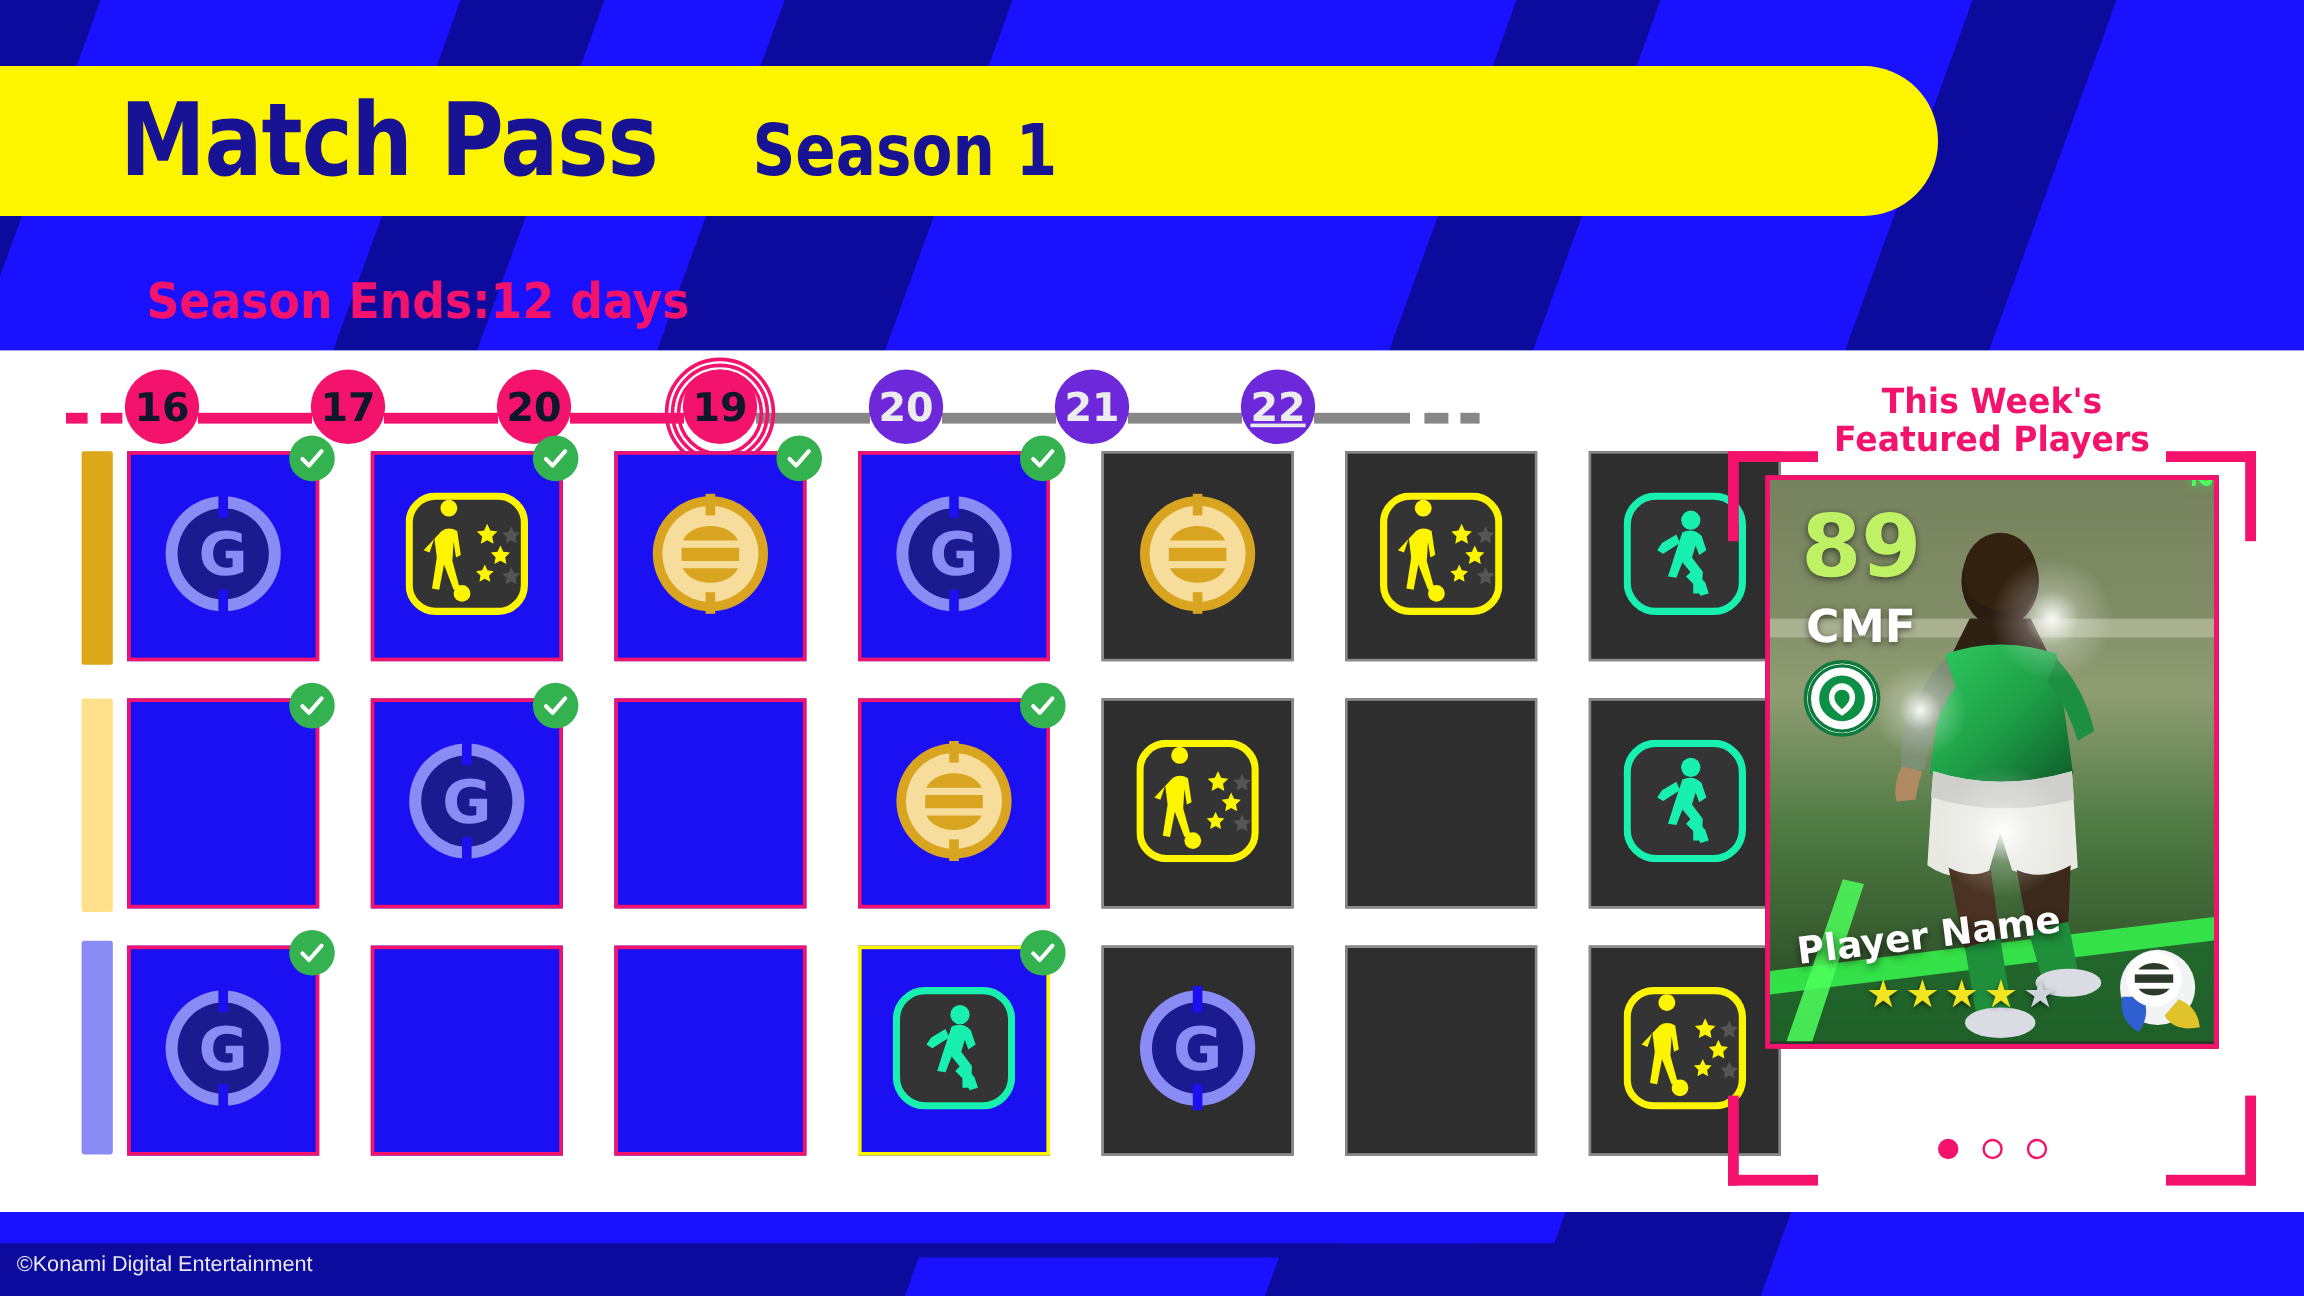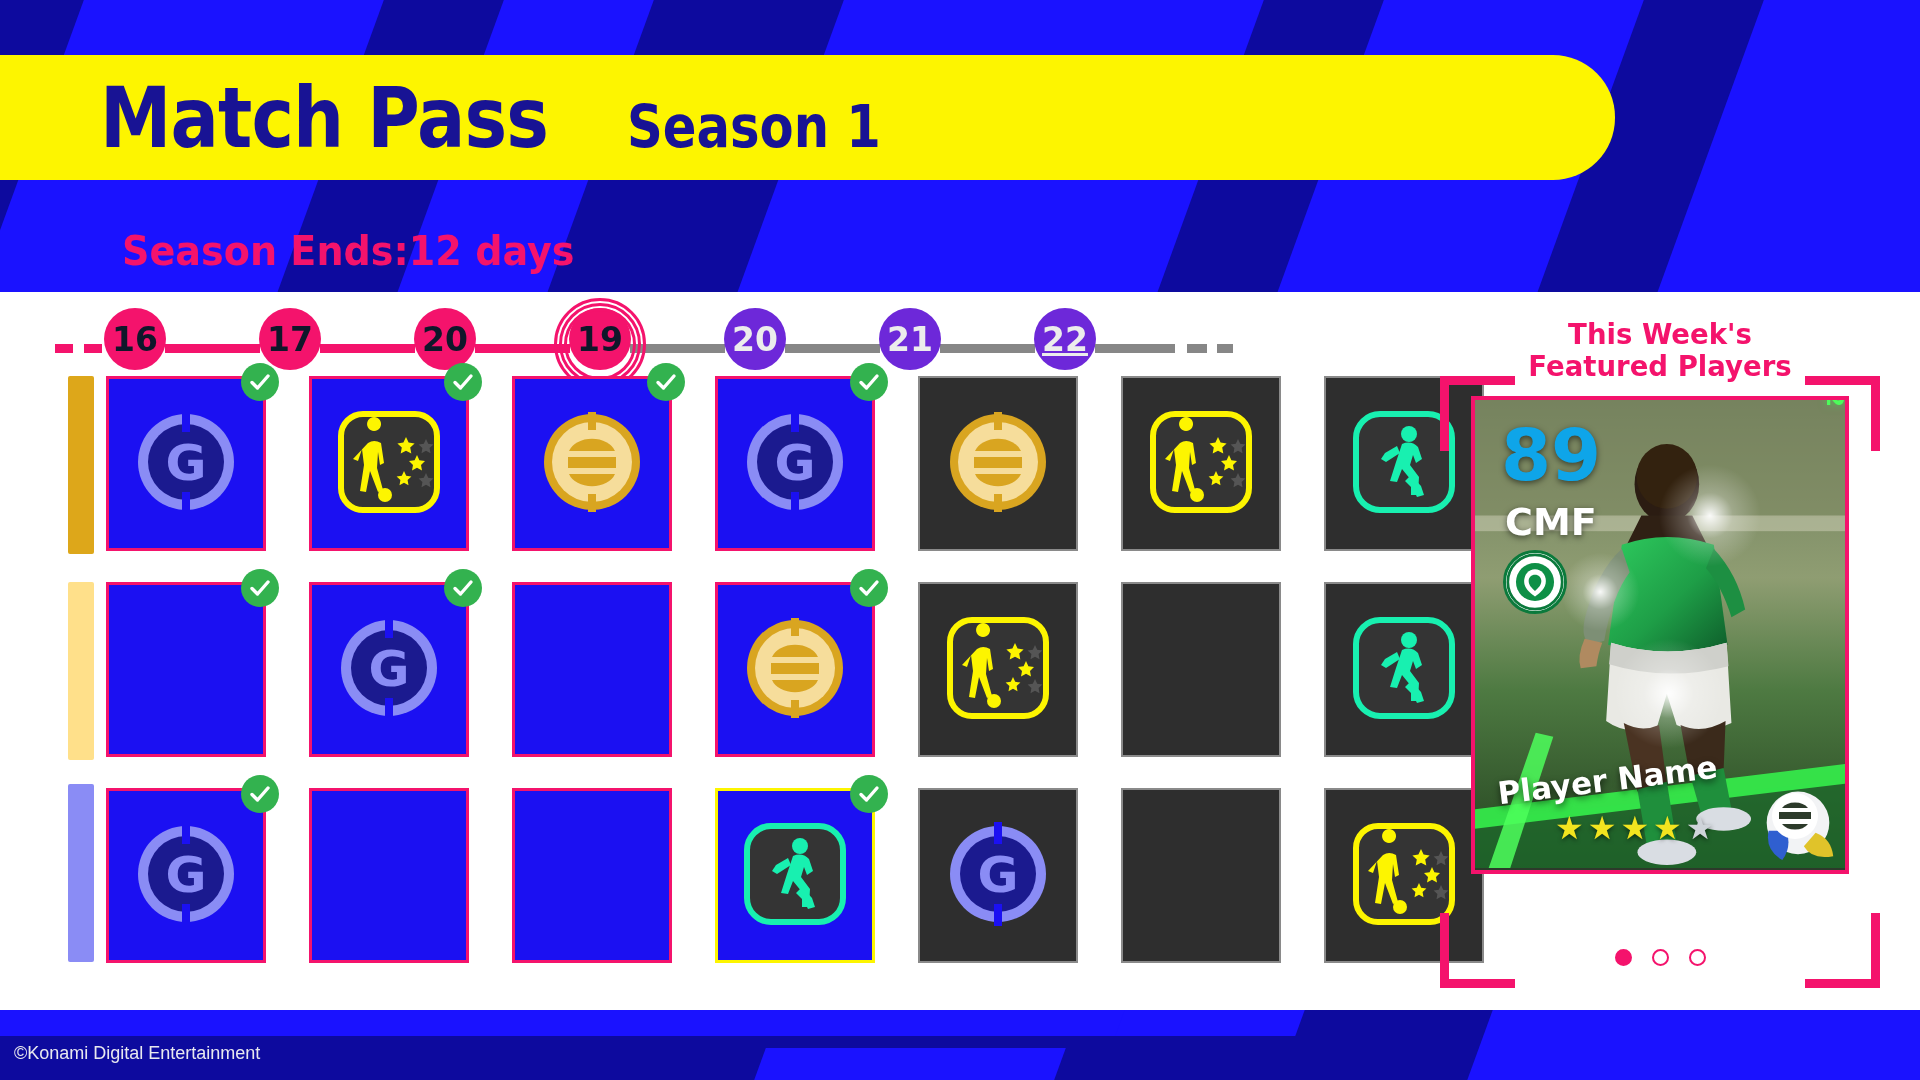--- a/index.html
+++ b/index.html
@@ -93,21 +93,21 @@
     font-family:"DejaVu Sans", sans-serif; font-weight:bold;
     font-size:29px; line-height:1.12; color:#f4136c;
     transform:scaleX(0.95);
   }
   #player-card {
     position:absolute; left:31px; top:78px; width:378px; height:478px;
     border:4px solid #f4136c; overflow:hidden; background:#2c3a2a;
   }
   .pc-bg { position:absolute; inset:0; }
   .pc-rating {
-    position:absolute; left:26px; top:22px; color:#0ea5e9;
+    position:absolute; left:26px; top:22px; color:#bef264;
     font-family:"DejaVu Sans", sans-serif; font-weight:bold;
     font-size:72px; line-height:0.92;
     text-shadow:0 2px 6px rgba(0,0,0,.55);
   }
   .pc-pos {
     position:absolute; left:30px; top:100px; color:#fff;
     font-family:"DejaVu Sans", sans-serif; font-weight:bold; font-size:38px;
     text-shadow:0 2px 6px rgba(0,0,0,.55);
   }
   .pc-crest {

